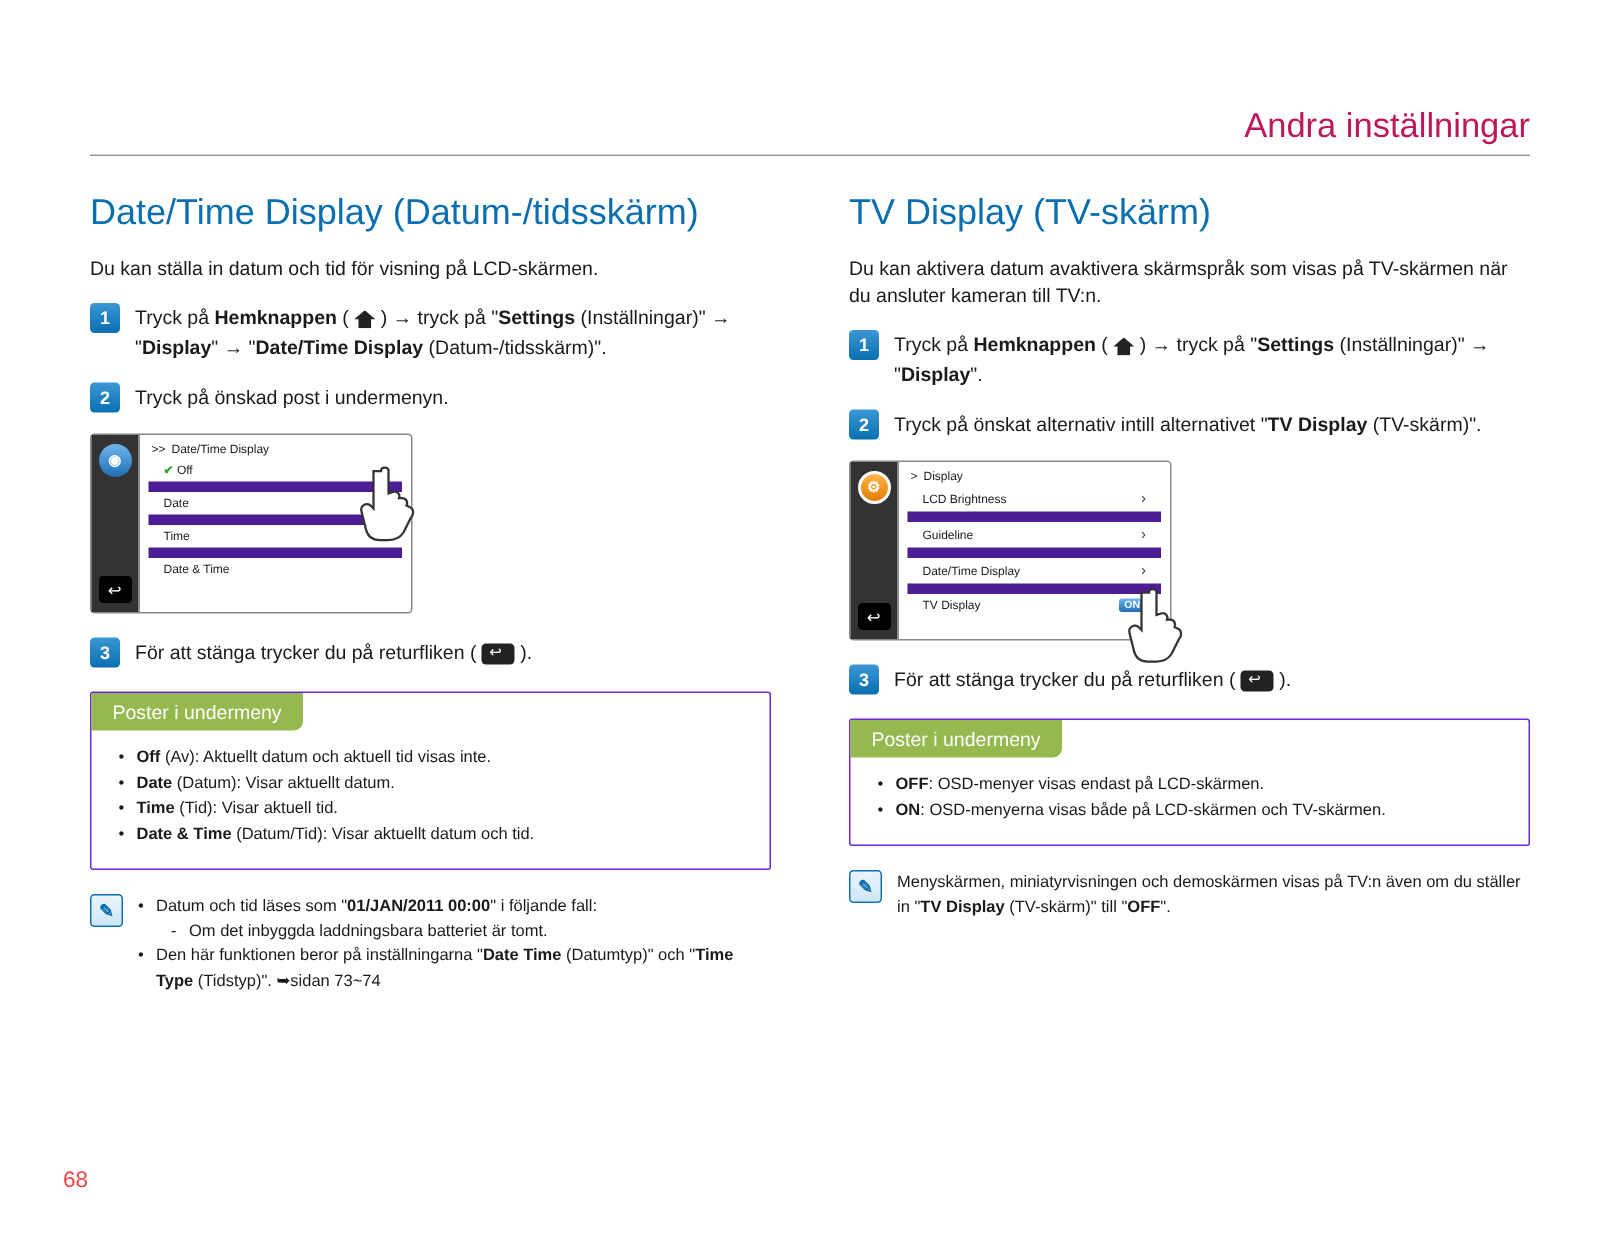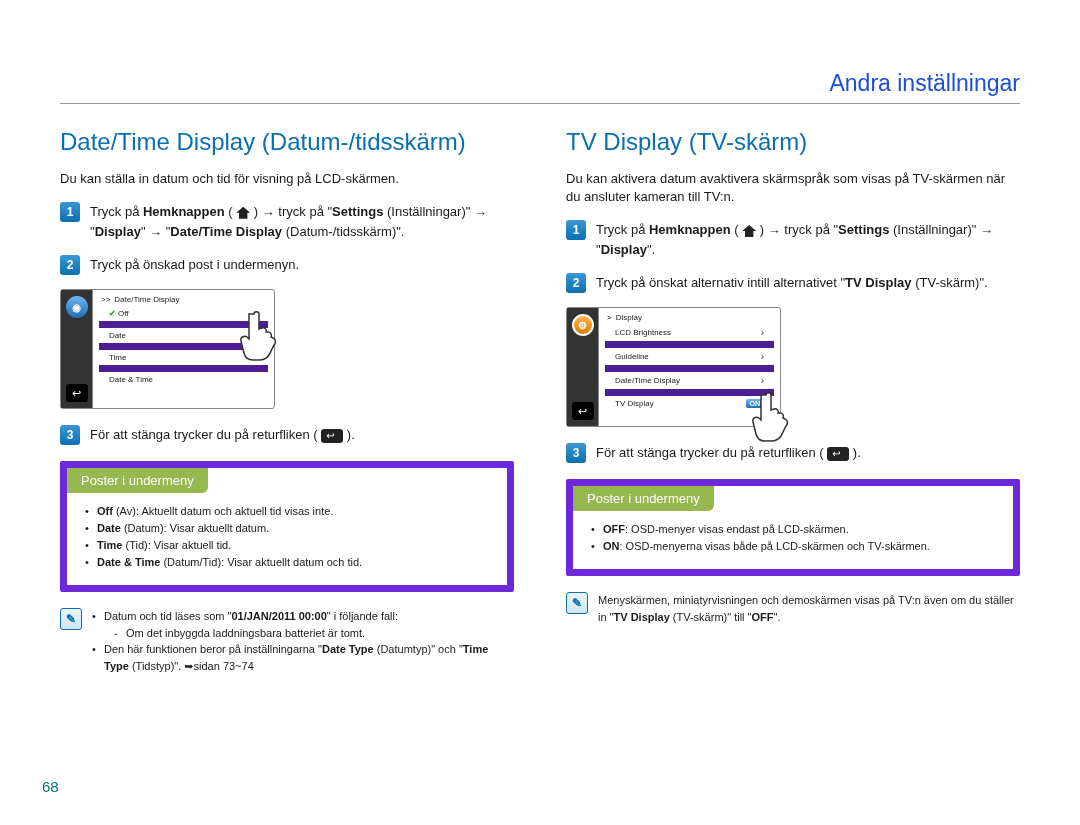--- a/index.html
+++ b/index.html
@@ -8,21 +8,21 @@
     height: 825px;
     background: #fff;
     font-family: Arial, Helvetica, sans-serif;
     color: #1a1a1a;
     position: relative;
     padding: 70px 60px 40px 60px;
   }
   .page-header {
     text-align: right;
     font-size: 23px;
-    color: #1d4ed8;
+    color: #be185d;
     border-bottom: 1px solid #999;
     padding-bottom: 6px;
     margin-bottom: 24px;
     font-weight: 400;
   }
   .columns {
     display: flex;
     gap: 52px;
   }
   .col { flex: 1; }
@@ -89,21 +89,21 @@
   .chev-r { color:#444; font-size:10px; }
   .on-badge {
     background:linear-gradient(#6fb7f0,#1e6db3); color:#fff; font-size:7px;
     padding:1px 4px; border-radius:2px; font-weight:bold;
   }
   .hand {
     position:absolute; width:50px; height:55px; pointer-events:none;
   }
   .hand svg { width:100%; height:100%; }
   .submenu-box {
-    border:7px solid #6d28d9; margin-top:16px; border-radius:2px;
+    border:1px solid #6d28d9; margin-top:16px; border-radius:2px;
   }
   .submenu-header {
     background:#95b84f; color:#fff; font-size:13px; padding:5px 14px;
     display:inline-block; border-bottom-right-radius:6px;
   }
   .submenu-body {
     padding:10px 18px 14px 18px;
   }
   .submenu-body ul { list-style:none; }
   .submenu-body li { font-size:11px; line-height:1.55; position:relative; padding-left:12px;}
@@ -115,21 +115,21 @@
     font-size:12px; font-weight:bold; border-radius:3px;
     background:linear-gradient(#eaf4fc,#cfe6f7);
   }
   .note-body { font-size:11px; line-height:1.5; }
   .note-body ul{ list-style:none; }
   .note-body li{ position:relative; padding-left:12px;}
   .note-body li::before{ content:"•"; position:absolute; left:0;}
   .sub li{ padding-left:22px; }
   .sub li::before{ content:"-"; left:10px;}
   .page-num {
-    position:absolute; left:42px; bottom:30px; font-size:15px; color:#0f766e;
+    position:absolute; left:42px; bottom:30px; font-size:15px; color:#ef4444;
   }
 </style>
 </head>
 <body>
 
 <div class="page-header">Andra inställningar</div>
 
 <div class="columns">
 
   <div class="col">
@@ -199,21 +199,21 @@
 
     <div class="note-row">
       <div class="note-icon">✎</div>
       <div class="note-body">
         <ul>
           <li><span>Datum och tid läses som "</span><b>01/JAN/2011 00:00</b><span>" i följande fall:</span>
             <ul class="sub">
                 <li>Om det inbyggda laddningsbara batteriet är tomt.</li>
               </ul>
           </li>
-          <li><span>Den här funktionen beror på inställningarna "</span><b>Date Type</b><span> (Datumtyp)" och "</span><b>Time Type</b><span> (Tidstyp)". ➥sidan 73~74</span></li>
+          <li><span>Den här funktionen beror på inställningarna "</span><b>Date Time</b><span> (Datumtyp)" och "</span><b>Time Type</b><span> (Tidstyp)". ➥sidan 73~74</span></li>
         </ul>
       </div>
     </div>
   </div>
 
   <div class="col">
     <h2 class="section-title">TV Display (TV-skärm)</h2>
     <p class="intro">Du kan aktivera datum avaktivera skärmspråk som visas på TV-skärmen när du ansluter kameran till TV:n.</p>
 
     <div class="step-row">

